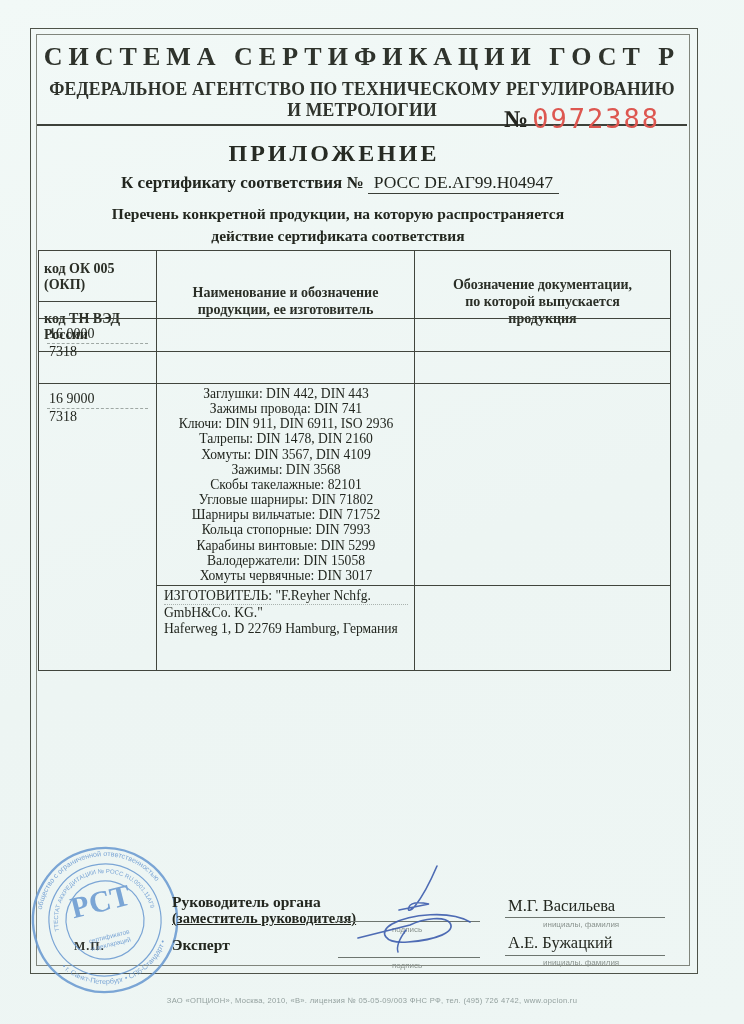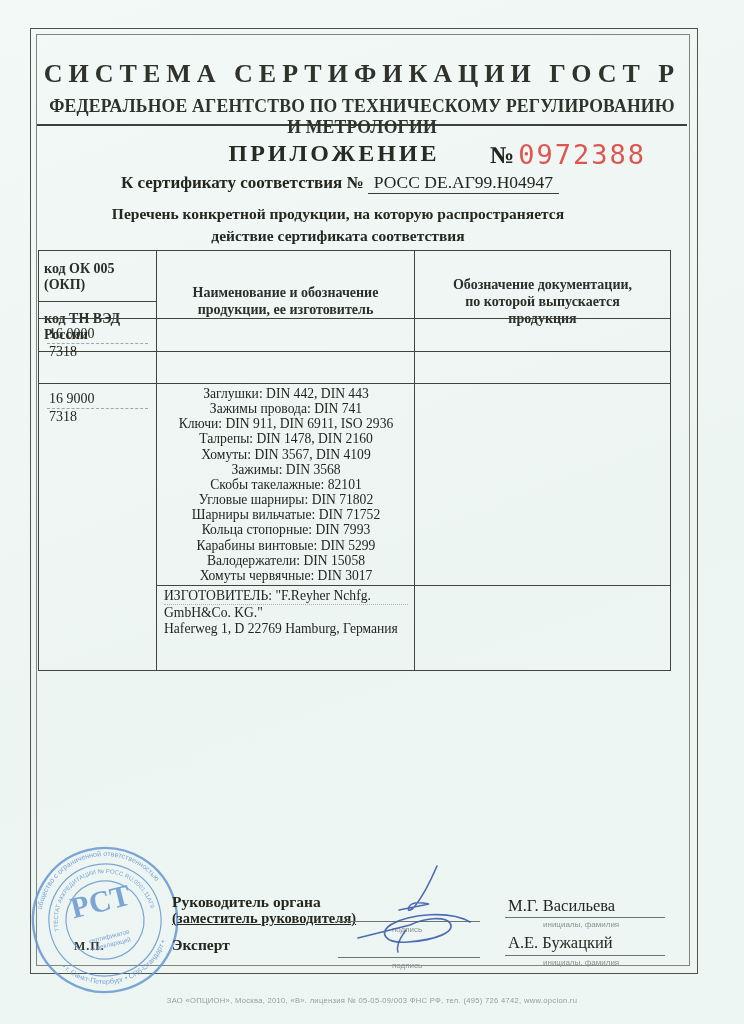--- a/index.html
+++ b/index.html
@@ -14,24 +14,24 @@
   .page{position:absolute;inset:0;}
   
   .frame-outer{position:absolute;left:30px;top:28px;width:666px;height:944px;
     border:1.6px solid #4e5349;pointer-events:none;}
   .frame-inner{position:absolute;left:36px;top:34px;width:652px;height:930px;
     border:1px solid #80857c;pointer-events:none;}
 
   
   .hdr{position:absolute;left:37px;top:35px;width:650px;height:89px;
     border-bottom:2px solid #3d413a;text-align:center;}
-  .hdr-l1{margin-top:24px;font-size:26px;font-weight:bold;letter-spacing:6px;color:#2f332c;}
+  .hdr-l1{margin-top:7px;font-size:26px;font-weight:bold;letter-spacing:6px;color:#2f332c;}
   .hdr-l2{margin-top:7px;font-size:18px;font-weight:bold;letter-spacing:0.2px;color:#2f332c;transform:scaleX(0.98);}
 
-  .formnum{position:absolute;left:490px;top:103px;white-space:nowrap;margin-top:36px;}
+  .formnum{position:absolute;left:504px;top:103px;white-space:nowrap;}
   .formnum .nz{font-size:24px;color:#23251f;font-weight:bold;}
   .formnum .digits{font-family:"DejaVu Sans Mono",monospace;font-size:27px;letter-spacing:2px;color:#dd5750;vertical-align:-1px;}
 
   .title{position:absolute;left:0;top:140px;width:668px;text-align:center;
     font-size:24px;font-weight:bold;letter-spacing:3px;color:#272b24;}
   .subtitle{position:absolute;left:0;top:172px;width:680px;text-align:center;
     font-size:17px;font-weight:bold;color:#22261f;}
   .subtitle .certno{border-bottom:1.4px solid #3a3e37;padding:0 6px 1px 6px;font-weight:normal;font-size:17.5px;}
   .desc{position:absolute;left:0;top:203px;width:676px;text-align:center;
     font-size:15.5px;font-weight:bold;line-height:22px;white-space:pre-line;color:#23271f;}

